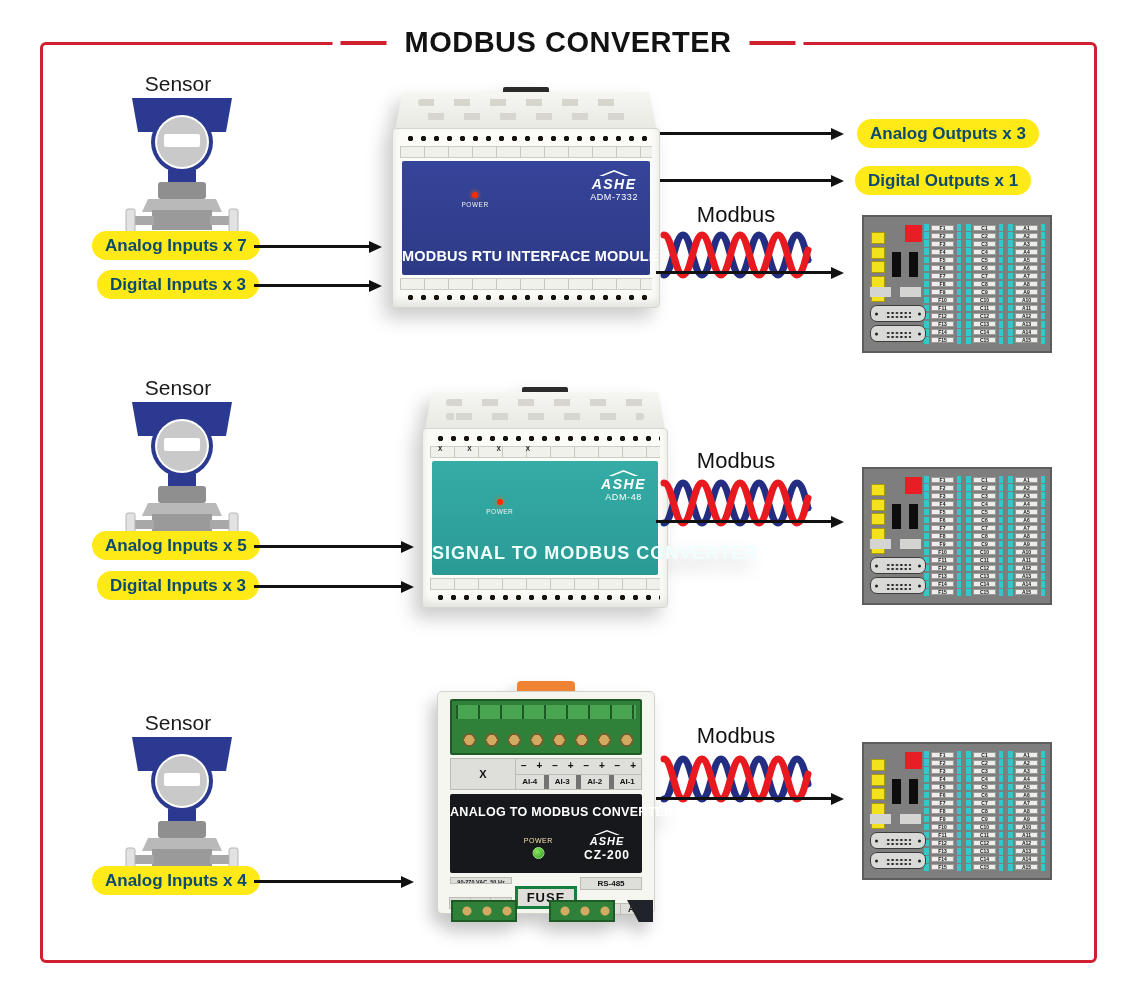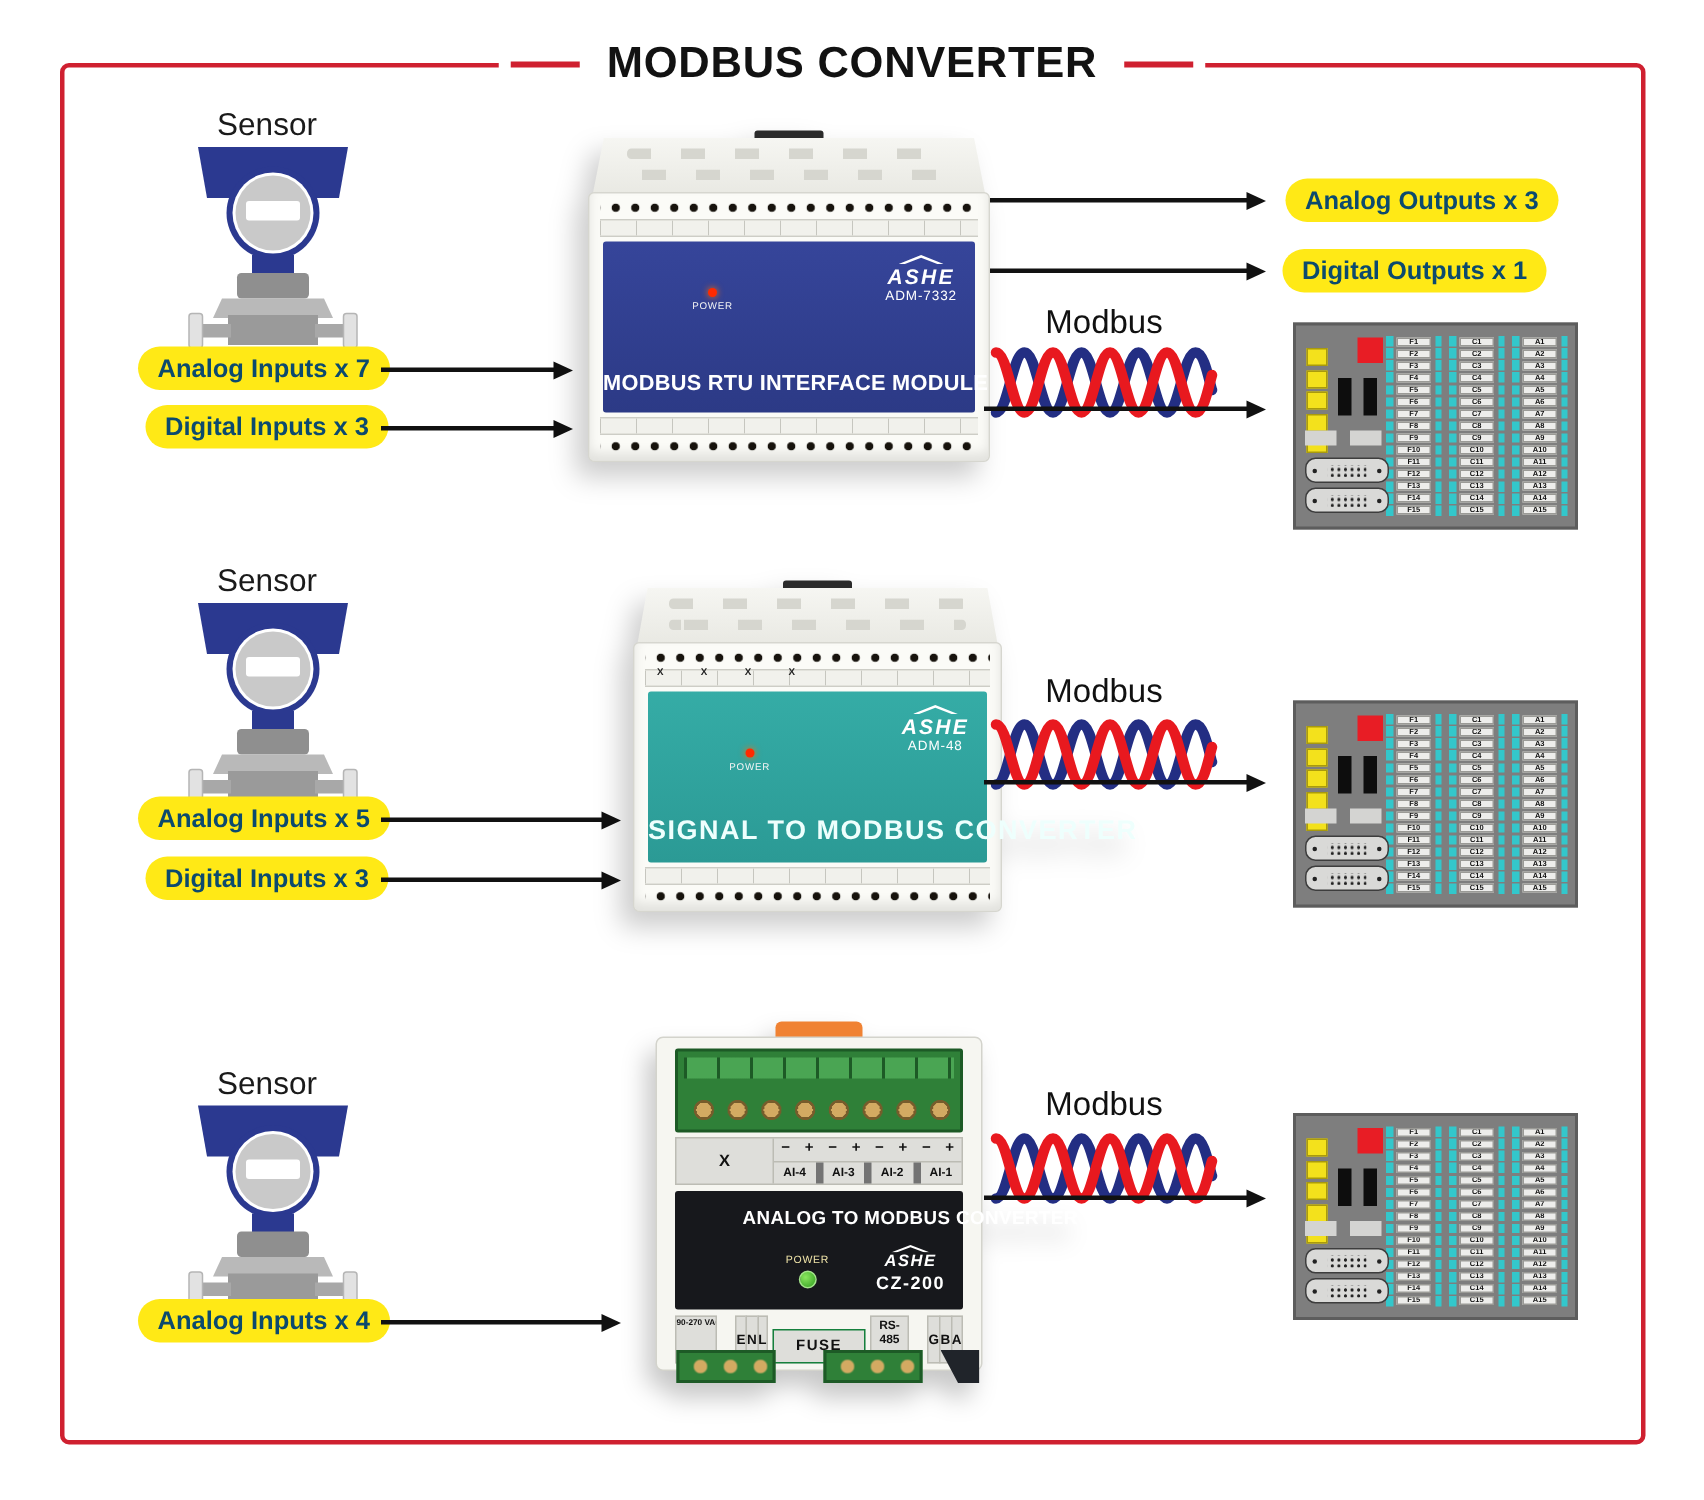--- a/index.html
+++ b/index.html
@@ -71,40 +71,40 @@
   .m3-greentop::after{content:"";position:absolute;left:4px;right:4px;bottom:3px;height:20px;
            background-image:radial-gradient(circle,#d3aa62 0 5px,#775c2b 5px 6.5px,transparent 7px);
            background-size:22.5px 20px;background-repeat:repeat-x;background-position:2px center;}
   .m3-labelrow{height:30px;margin:3px 12px 0;display:flex;background:#dddDD6;border:1px solid #bcbcb4;background:#dededa;}
   .m3-x{width:64px;display:flex;align-items:center;justify-content:center;font-weight:bold;font-size:11px;border-right:1px solid #bcbcb4;}
   .m3-ai{flex:1;display:flex;flex-direction:column;}
   .m3-pol{flex:1;text-align:center;font-weight:bold;font-size:10px;word-spacing:7px;line-height:14px;border-bottom:1px solid #bcbcb4;}
   .m3-ailabels{flex:1;display:flex;}
   .m3-ailabels .cell{flex:1;text-align:center;font-weight:bold;font-size:8px;line-height:14px;border-left:5px solid #737373;}
   .m3-ailabels .cell:first-child{border-left:none;}
-  .m3-panel{flex:1;margin:4px 12px;background:#17181c;border-radius:2px;position:relative;color:#fff;padding-left:45px;}
+  .m3-panel{flex:1;margin:4px 12px;background:#17181c;border-radius:2px;position:relative;color:#fff;}
   .m3-title{margin-top:11px;text-align:center;font-weight:bold;font-size:12.5px;letter-spacing:.3px;white-space:nowrap;}
   .m3-power{position:absolute;left:46%;transform:translateX(-50%);bottom:14px;text-align:center;
             font-size:7px;color:#efe3a8;letter-spacing:.5px;}
   .led-green{display:block;margin:3px auto 0;width:10px;height:10px;border-radius:50%;
             background:radial-gradient(circle at 35% 35%,#8ae65e,#2f9e1f);border:1px solid #a5e58c;}
   .m3-brand{position:absolute;right:12px;bottom:12px;text-align:center;line-height:1;}
   .m3-brand .roof{width:26px;height:5px;}
   .m3-brand-name{display:block;font-weight:bold;font-style:italic;font-size:11px;letter-spacing:1px;}
   .m3-model{display:block;font-weight:bold;font-size:12px;letter-spacing:1px;margin-top:2px;}
   .m3-bottomrow{height:32px;margin:0 12px 4px;display:flex;gap:3px;}
-  .m3-vacblock,.m3-rsblock{width:62px;display:flex;gap:13px;}
+  .m3-vacblock,.m3-rsblock{width:62px;display:flex;flex-direction:column;gap:13px;}
   .m3-vac{font-size:5.5px;font-weight:bold;background:#dededa;border:1px solid #bcbcb4;text-align:center;padding:1px 0;white-space:nowrap;overflow:hidden;}
   .m3-enl,.m3-gba{flex:1;display:flex;}
   .m3-enl .cell,.m3-gba .cell{flex:1;background:#dededa;border:1px solid #bcbcb4;margin-left:-1px;
             text-align:center;font-weight:bold;font-size:9px;display:flex;align-items:center;justify-content:center;}
   .m3-fusewrap{flex:1;display:flex;flex-direction:column;}
   .m3-fusespacer{height:9px;}
-  .m3-fuse{flex:1;background:#dededa;border:1px solid #15803d;display:flex;align-items:center;justify-content:center;
-           font-weight:bold;font-size:10px;letter-spacing:1px;}
+  .m3-fuse{flex:1;background:#dededa;border:3px solid #15803d;display:flex;align-items:center;justify-content:center;
+           font-weight:bold;font-size:13px;letter-spacing:1px;}
   .m3-rs{font-size:8px;font-weight:bold;background:#dededa;border:1px solid #bcbcb4;text-align:center;padding:1px 0;}
   .m3-foot{position:absolute;bottom:-8px;height:18px;width:62px;background:#2f8038;border:2px solid #1d5a26;
            background-image:radial-gradient(circle,#d3aa62 0 4px,transparent 5px);background-size:20px 16px;
            background-repeat:repeat-x;background-position:4px center;}
   .m3-foot.left{left:14px;}
   .m3-foot.right{right:40px;}
   .m3-wedge{position:absolute;right:2px;bottom:-8px;width:26px;height:22px;background:#20242a;
            clip-path:polygon(0 0,100% 0,100% 100%,45% 100%);}
 
   

